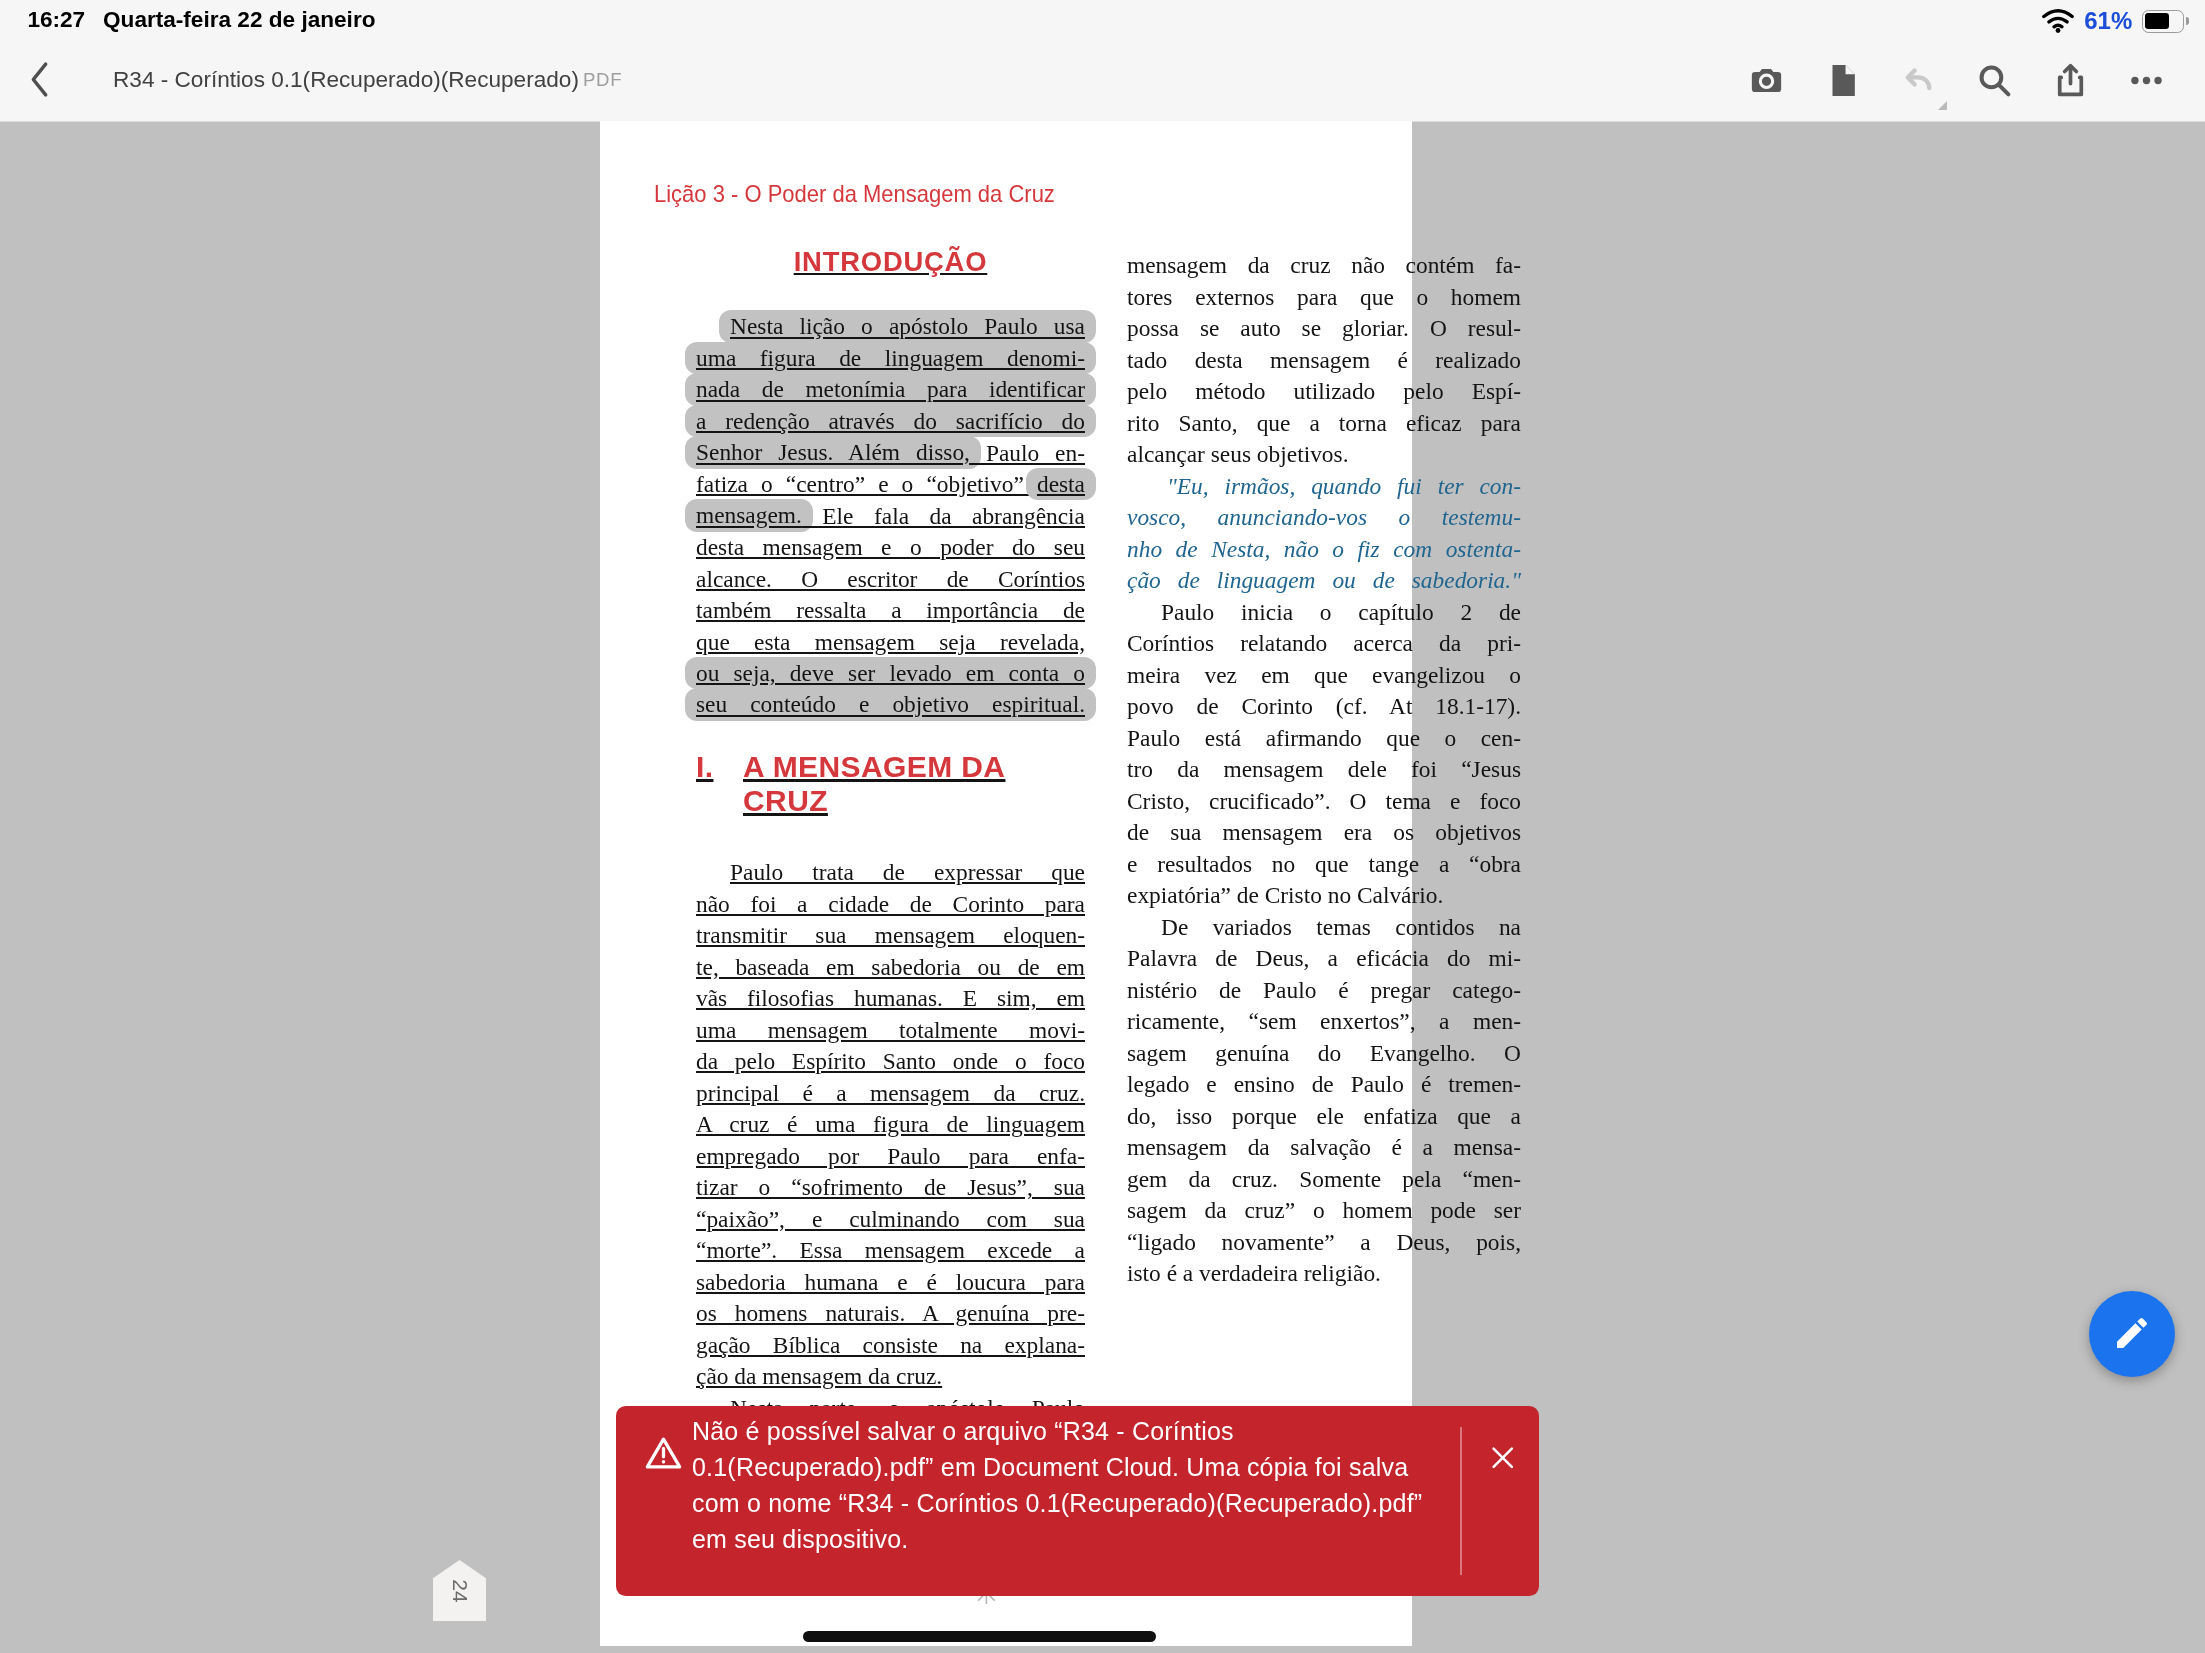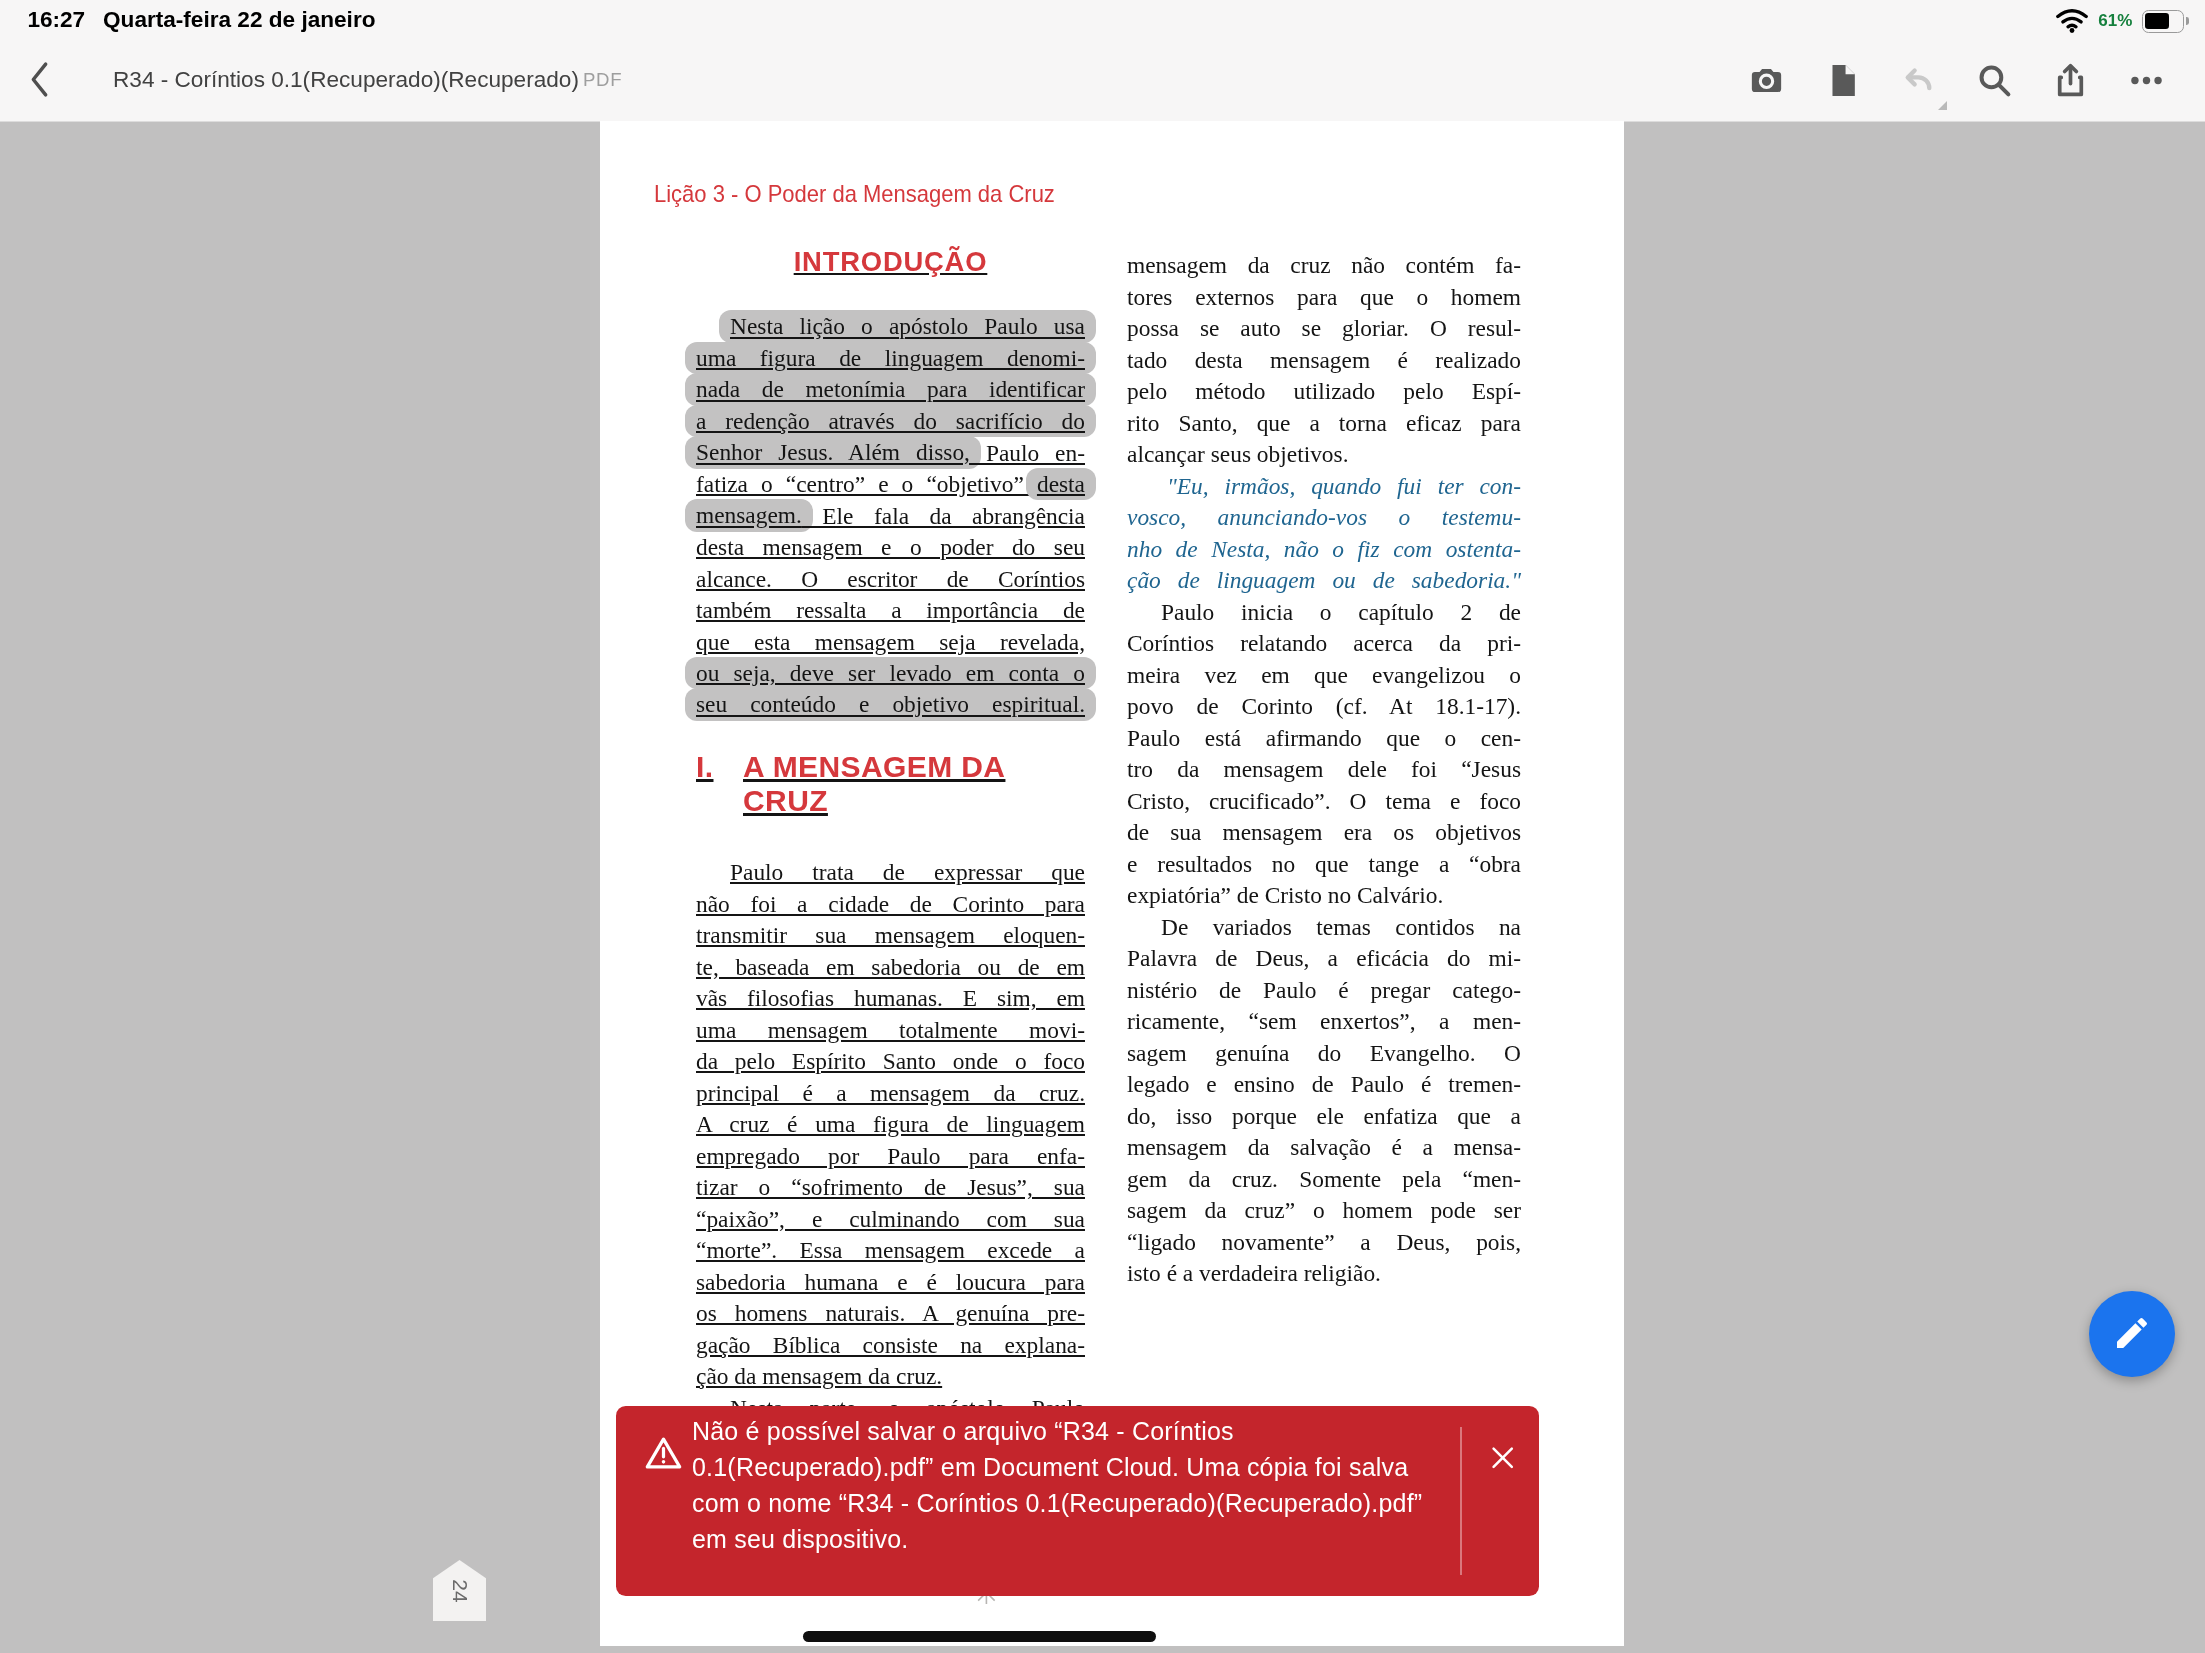--- a/index.html
+++ b/index.html
@@ -6,36 +6,36 @@
   body{background:#c1c0c0;}
   .screen{position:relative;width:2205px;height:1653px;background:#c1c0c0;overflow:hidden;
           font-family:"Liberation Sans",sans-serif;-webkit-font-smoothing:antialiased;}
 
   
   .chrome{position:absolute;left:0;top:0;width:2205px;height:121px;background:#f7f6f6;border-bottom:0.8px solid #dddcdc;}
   .statusbar{position:absolute;left:0;top:0;width:2205px;height:39px;text-align:right;}
   .sb-time{position:absolute;left:27.4px;top:7.3px;font-size:22.6px;font-weight:700;color:#000;}
   .sb-date{position:absolute;left:103px;top:7.3px;font-size:22.6px;font-weight:600;color:#000;}
   .sb-right{position:absolute;right:21px;top:6.5px;display:flex;align-items:center;gap:9.7px;}
-  .sb-batt-pct{font-size:17px;font-weight:600;color:#15803d;}
+  .sb-batt-pct{font-size:24px;font-weight:600;color:#1d4ed8;}
   .batt{position:relative;width:40px;height:21px;border:1.6px solid #9a9a9a;border-radius:6.5px;}
   .batt-fill{position:absolute;left:2.4px;top:2.4px;bottom:2.4px;width:58%;background:#000;border-radius:3.2px;}
   .batt-nub{position:absolute;right:-5.7px;top:6.5px;width:3.2px;height:8px;background:#9a9a9a;border-radius:0 2.4px 2.4px 0;}
 
   .toolbar{position:absolute;left:0;top:39px;width:2205px;height:82px;}
   .back-btn{position:absolute;left:22.6px;top:21px;width:32px;height:40px;background:none;border:none;cursor:pointer;}
   .tb-title-wrap{position:absolute;left:113px;top:0;height:82px;display:flex;align-items:center;gap:4px;}
   .tb-title{font-size:22.6px;color:#414141;}
   .tb-doctype{font-size:18.6px;color:#9e9e9e;letter-spacing:0.8px;}
   .tb-icons{position:absolute;right:40px;top:0;height:82px;display:flex;align-items:center;gap:39px;}
   .tb-icon{position:relative;width:37px;height:37px;background:none;border:none;padding:0;cursor:pointer;display:flex;align-items:center;justify-content:center;}
   .undo-corner{position:absolute;right:-9.7px;bottom:-11.3px;width:0;height:0;border-left:9px solid transparent;border-bottom:9px solid #b9b9b9;}
 
   
-  .pdfpage{position:absolute;left:600px;top:121px;width:1024px;height:1525px;background:#ffffff;}
+  .pdfpage{position:absolute;left:600px;top:121px;width:812px;height:1525px;background:#ffffff;}
   .lesson-header{position:absolute;left:54px;top:60px;font-size:23.4px;color:#d5383c;white-space:nowrap;
                  transform:scaleX(.94);transform-origin:left center;letter-spacing:0;}
 
   .col{position:absolute;font-family:"Liberation Serif",serif;font-size:23.4px;line-height:31.5px;color:#141414;}
   .col-left{left:96px;top:125px;width:389px;text-decoration:underline;}
   .col-right{left:527px;top:129px;width:394px;}
 
   .intro-heading{font-family:"Liberation Sans",sans-serif;font-size:27.4px;font-weight:800;letter-spacing:0.8px;
                  color:#d5383c;text-align:center;margin:0 0 34px 0;}
 

